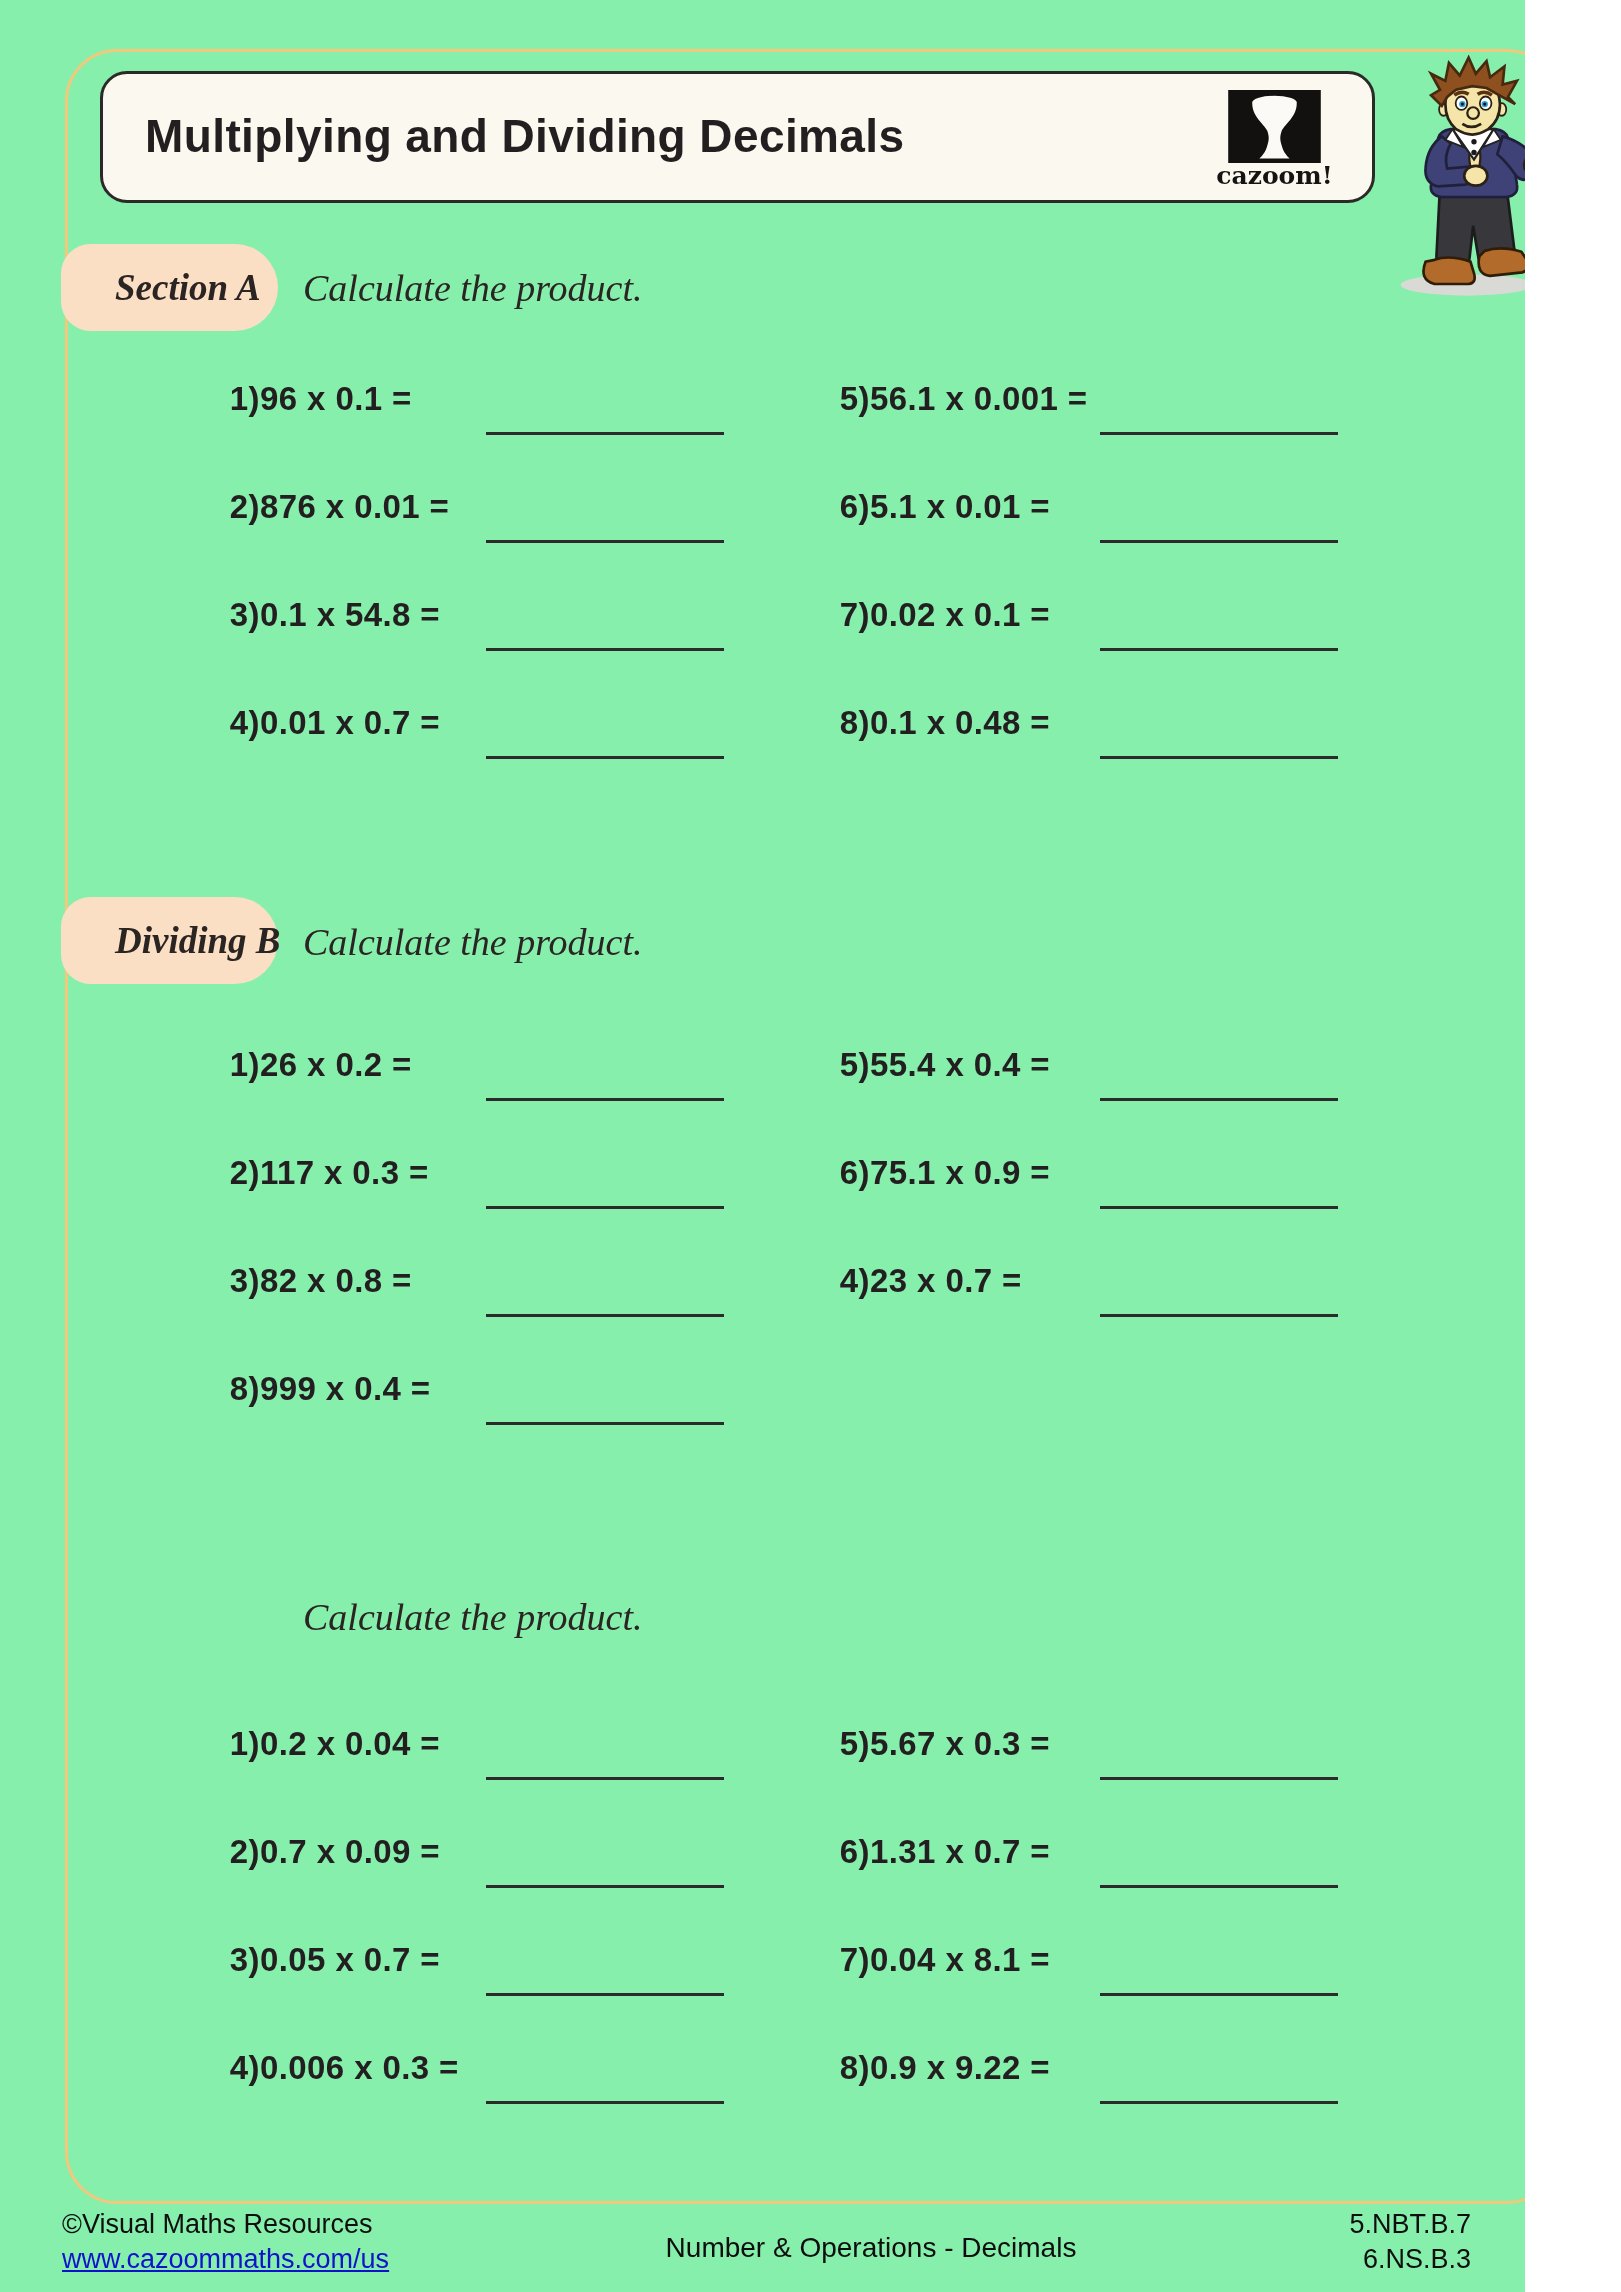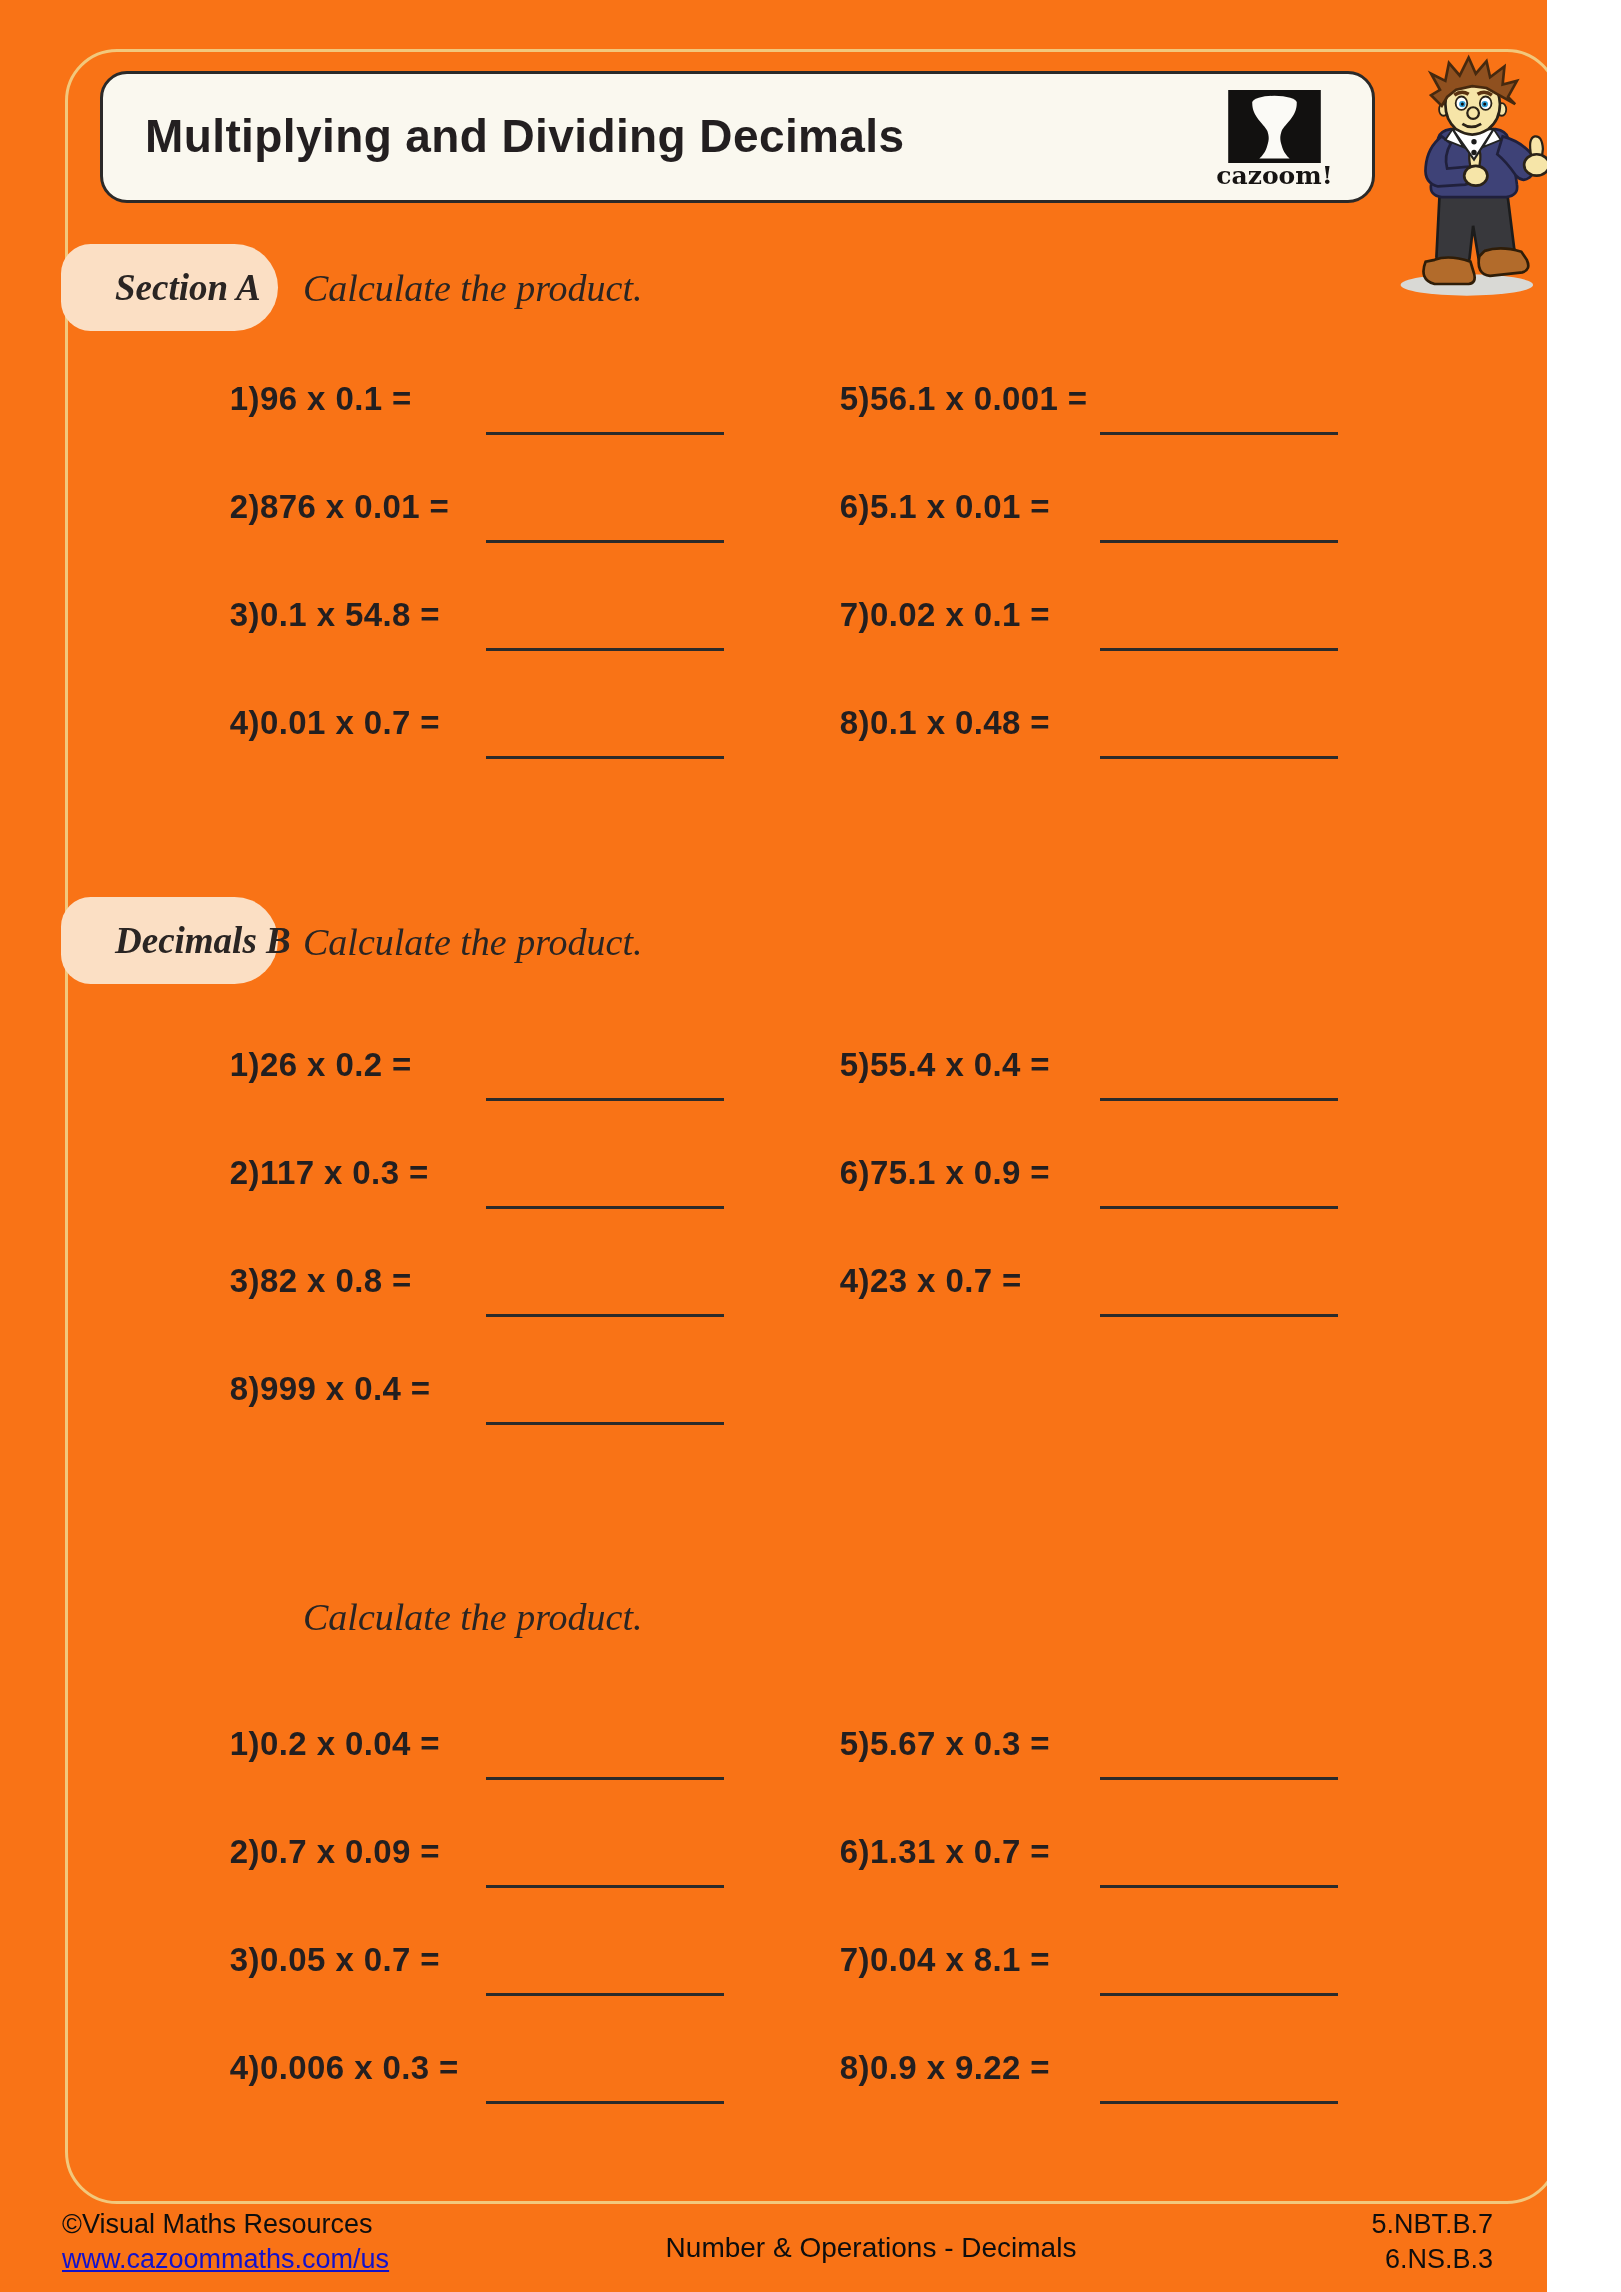--- a/index.html
+++ b/index.html
@@ -1,18 +1,18 @@
 <!DOCTYPE html>
 <html style="font-size:14.3px"><head>
 <meta charset="utf-8">
 <style>
   html,body{margin:0;padding:0;background:#ffffff;}
   .page{
-    position:relative; width:1525px; height:2293px; background:#f97316;
-    font-family:"Liberation Sans", sans-serif; color:#231f20; overflow:hidden;padding-left:22px;
+    position:relative; width:1525px; height:2293px; background:#86efac;
+    font-family:"Liberation Sans", sans-serif; color:#231f20; overflow:hidden;
   }
   
   .frame{
     position:absolute; left:65px; top:49px; width:1488px; height:2149px;
     border:3.6px solid #f2c87c; border-radius:52px; background:transparent; z-index:1;
   }
   
   .title-box{
     position:absolute; left:100px; top:71px; width:1275px; height:132px;
     background:#faf8ef; border:3.6px solid #2b2a29; border-radius:27px;
@@ -163,21 +163,21 @@
       <div class="ptext"><span class="pnum">4)</span><span>0.01 x 0.7 =</span></div>
       <div class="answer-line"></div>
     </div>
     <div class="problem">
       <div class="ptext"><span class="pnum">8)</span><span>0.1 x 0.48 =</span></div>
       <div class="answer-line"></div>
     </div>
   </div>
 
   <div class="pill pill-b">
-    <span class="pill-label">Decimals B</span>
+    <span class="pill-label">Dividing B</span>
   </div>
   <div class="instruction ins-b">Calculate the product.</div>
   <div class="problems grid-b">
     <div class="problem">
       <div class="ptext"><span class="pnum">1)</span><span>26 x 0.2 =</span></div>
       <div class="answer-line"></div>
     </div>
     <div class="problem">
       <div class="ptext"><span class="pnum">5)</span><span>55.4 x 0.4 =</span></div>
       <div class="answer-line"></div>

